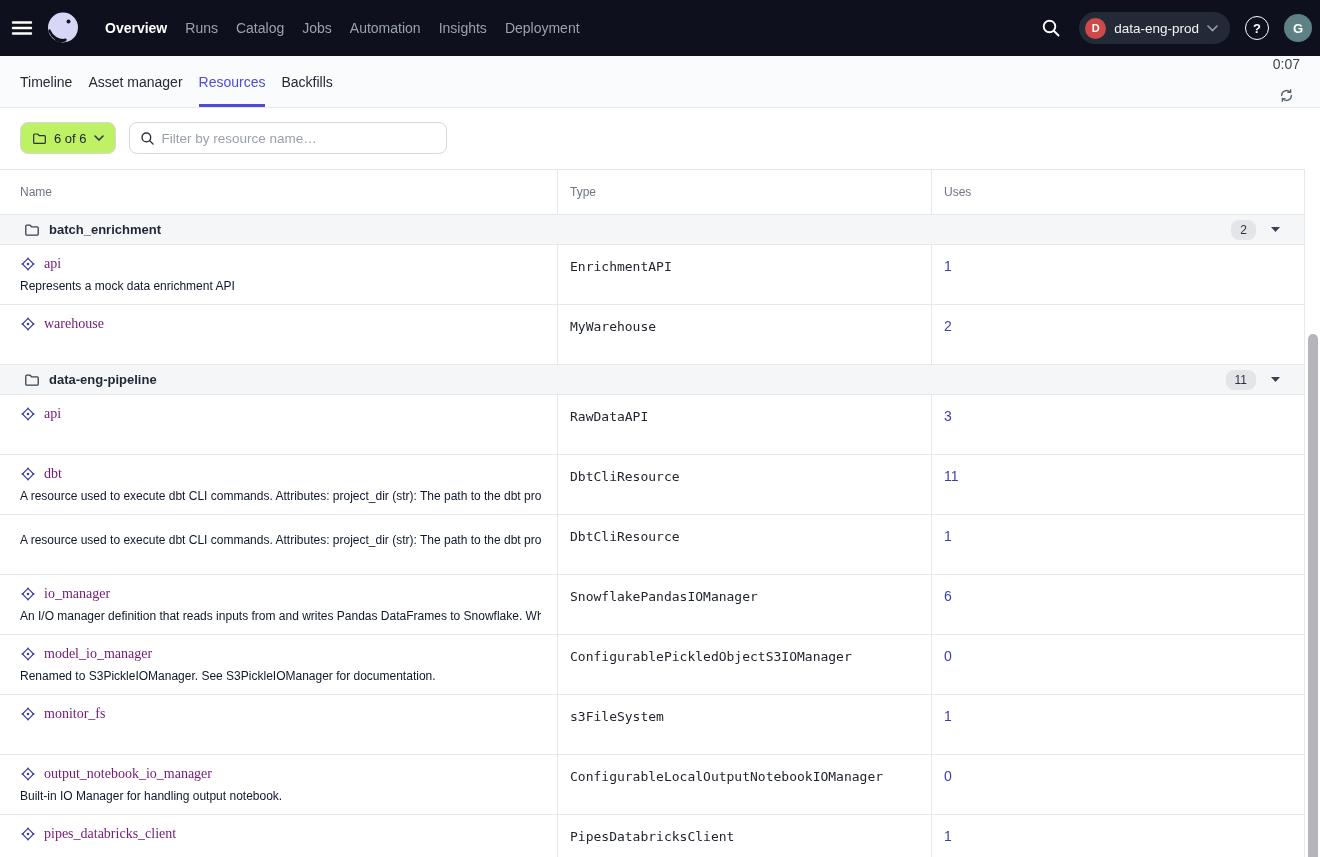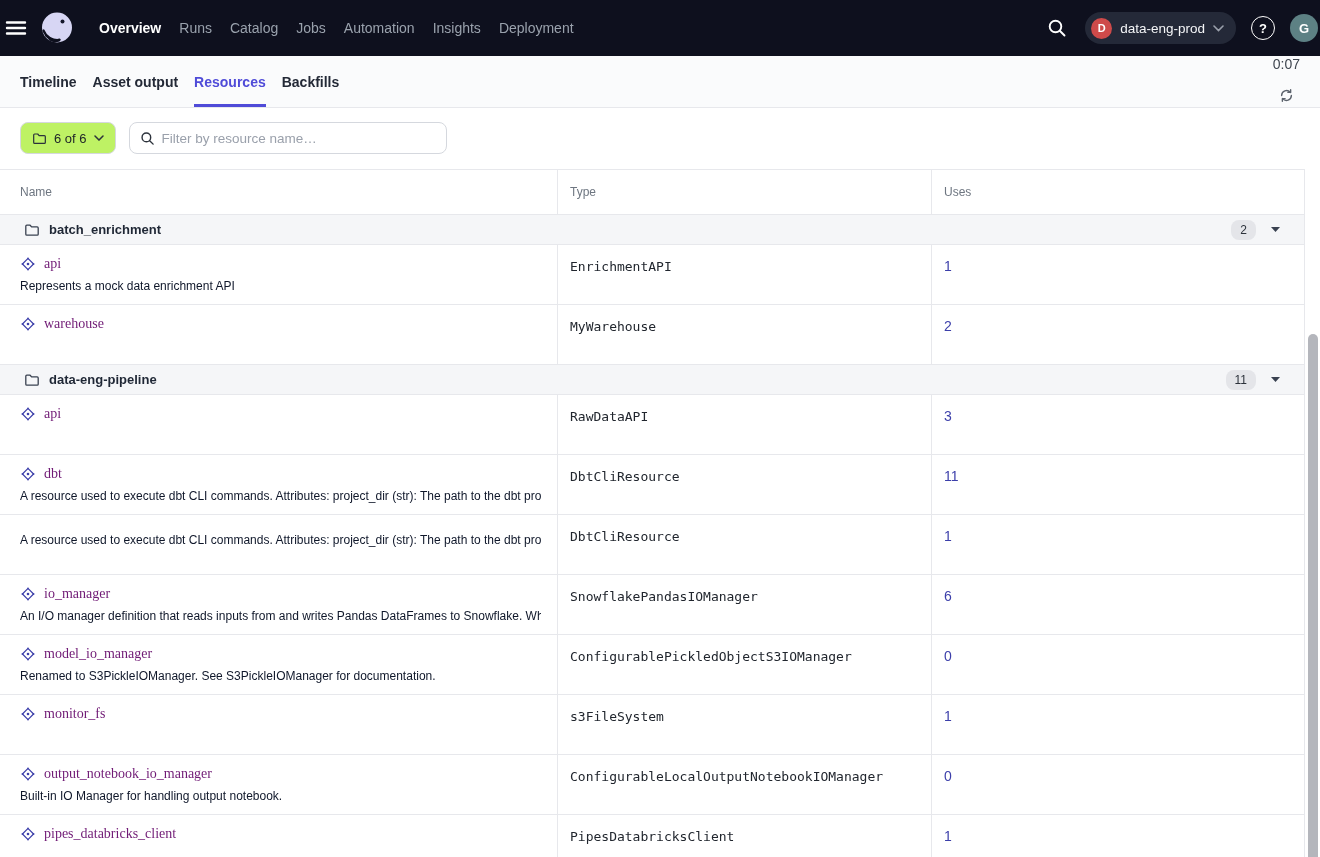--- a/index.html
+++ b/index.html
@@ -1,36 +1,36 @@
 <!DOCTYPE html>
 <html><head>
 <meta charset="utf-8">
 <style>
   * { box-sizing: border-box; margin: 0; padding: 0; }
   html, body { width: 1320px; height: 857px; overflow: hidden; background: #fff;
     font-family: "Liberation Sans", "DejaVu Sans", sans-serif; }
 
   
-  .topnav { height: 56px; background: #0e101e; display: flex; align-items: center; padding: 0 2px; }
+  .topnav { height: 56px; background: #0e101e; display: flex; align-items: center; padding: 0 8px; }
   .hamburger { width: 28px; height: 28px; display: flex; align-items: center; justify-content: center; cursor: pointer; margin-right: 8px; }
   .logo { width: 38px; height: 38px; margin-right: 23px; display: flex; align-items: center; }
   .nav-items { display: flex; align-items: center; gap: 18px; }
   .nav-item { font-size: 14px; font-weight: 500; color: #9aa2ad; cursor: pointer; }
   .nav-item.active { color: #ffffff; font-weight: 600; }
   .topnav-right { margin-left: auto; display: flex; align-items: center; gap: 15px; }
   .search-btn { width: 26px; height: 26px; display: flex; align-items: center; justify-content: center; cursor: pointer; }
   .deploy-pill { height: 32px; background: #242938; border-radius: 16px; display: flex; align-items: center; gap: 8px; padding: 0 12px 0 6px; cursor: pointer; }
   .deploy-badge { width: 21px; height: 21px; border-radius: 50%; background: #ce4a4a; color: #fff; font-size: 11px; font-weight: 700; display: flex; align-items: center; justify-content: center; }
   .deploy-name { color: #f4f5f7; font-size: 13.5px; font-weight: 500; }
   .help-btn { width: 24px; height: 24px; border: 1.6px solid #fff; border-radius: 50%; color: #fff; font-size: 13px; font-weight: 700; display: flex; align-items: center; justify-content: center; cursor: pointer; }
   .avatar { width: 28px; height: 28px; border-radius: 50%; background: #5d8184; color: #fff; font-size: 13px; font-weight: 600; display: flex; align-items: center; justify-content: center; cursor: pointer; }
 
   
   .tabbar { height: 52px; background: #fafbfc; border-bottom: 1px solid #e7e8ec; display: flex; align-items: stretch; padding: 0 20px; gap: 16px; }
-  .tab { font-size: 14px; font-weight: 700; color: #232936; display: flex; align-items: center; cursor: pointer; border-bottom: 3px solid transparent; padding-top: 3px; }
+  .tab { font-size: 14px; font-weight: 400; color: #232936; display: flex; align-items: center; cursor: pointer; border-bottom: 3px solid transparent; padding-top: 3px; }
   .tab.active { color: #4f4bd8; border-bottom-color: #4f4bd8; }
   .tabbar-right { margin-left: auto; display: flex; align-items: center; gap: 16px; flex-direction: column; }
   .timer { font-size: 14px; color: #3f4650; }
   .refresh { display: flex; align-items: center; cursor: pointer; }
 
   
   .filterbar { padding: 14px 20px 0 20px; display: flex; gap: 13px; }
   .count-btn { height: 32px; border: 1px solid #d5d8de; border-radius: 8px; background: #bef264; display: flex; align-items: center; gap: 7px; padding: 0 11px; font-size: 13px; font-weight: 500; color: #1c2127; cursor: pointer; }
   .filter-input-wrap { width: 318px; height: 32px; border: 1px solid #d5d8de; border-radius: 8px; background: #fff; display: flex; align-items: center; gap: 7px; padding: 0 10px; }
   .filter-input-wrap input { border: none; outline: none; flex: 1; font-size: 13.5px; font-family: inherit; color: #1c2127; background: transparent; }
@@ -101,21 +101,21 @@
           <path d="M1 1l4.5 4.5L10 1" stroke="#9aa0ab" stroke-width="1.6" fill="none" stroke-linecap="round"></path>
         </svg>
     </div>
     <span class="help-btn">?</span>
     <span class="avatar">G</span>
   </div>
 </header>
 
 <div class="tabbar">
   <span class="tab">Timeline</span>
-  <span class="tab">Asset output</span>
+  <span class="tab">Asset manager</span>
   <span class="tab active">Resources</span>
   <span class="tab">Backfills</span>
   <div class="tabbar-right">
     <span class="timer">0:07</span>
     <span class="refresh">
       <svg width="15" height="15" viewBox="0 0 16 16">
         <path d="M13.2 8a5.2 5.2 0 0 1-9.2 3.3M2.8 8a5.2 5.2 0 0 1 9.2-3.3" stroke="#5b626c" stroke-width="1.5" fill="none" stroke-linecap="round"></path>
         <path d="M12.4 1.8v2.9h-2.9" stroke="#5b626c" stroke-width="1.5" fill="none" stroke-linecap="round" stroke-linejoin="round"></path>
         <path d="M3.6 14.2v-2.9h2.9" stroke="#5b626c" stroke-width="1.5" fill="none" stroke-linecap="round" stroke-linejoin="round"></path>
       </svg>

